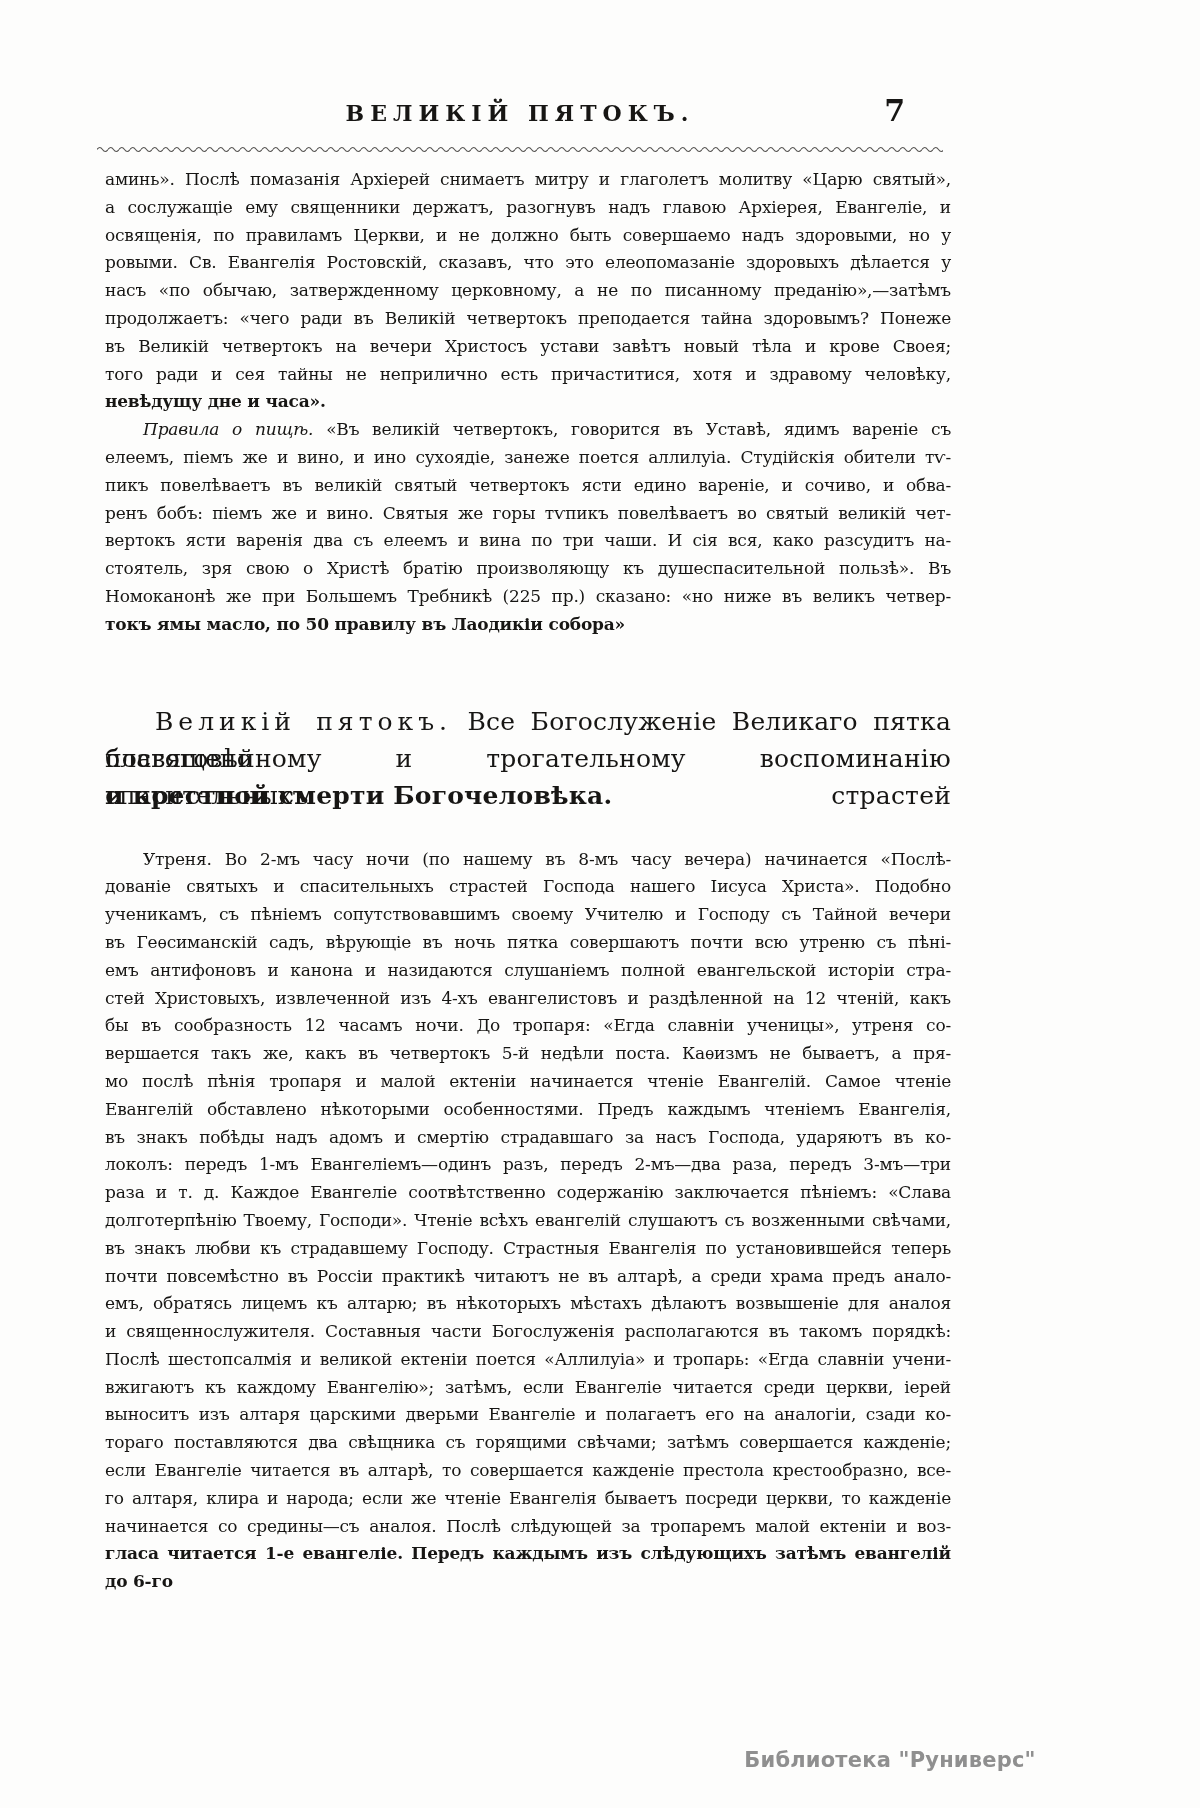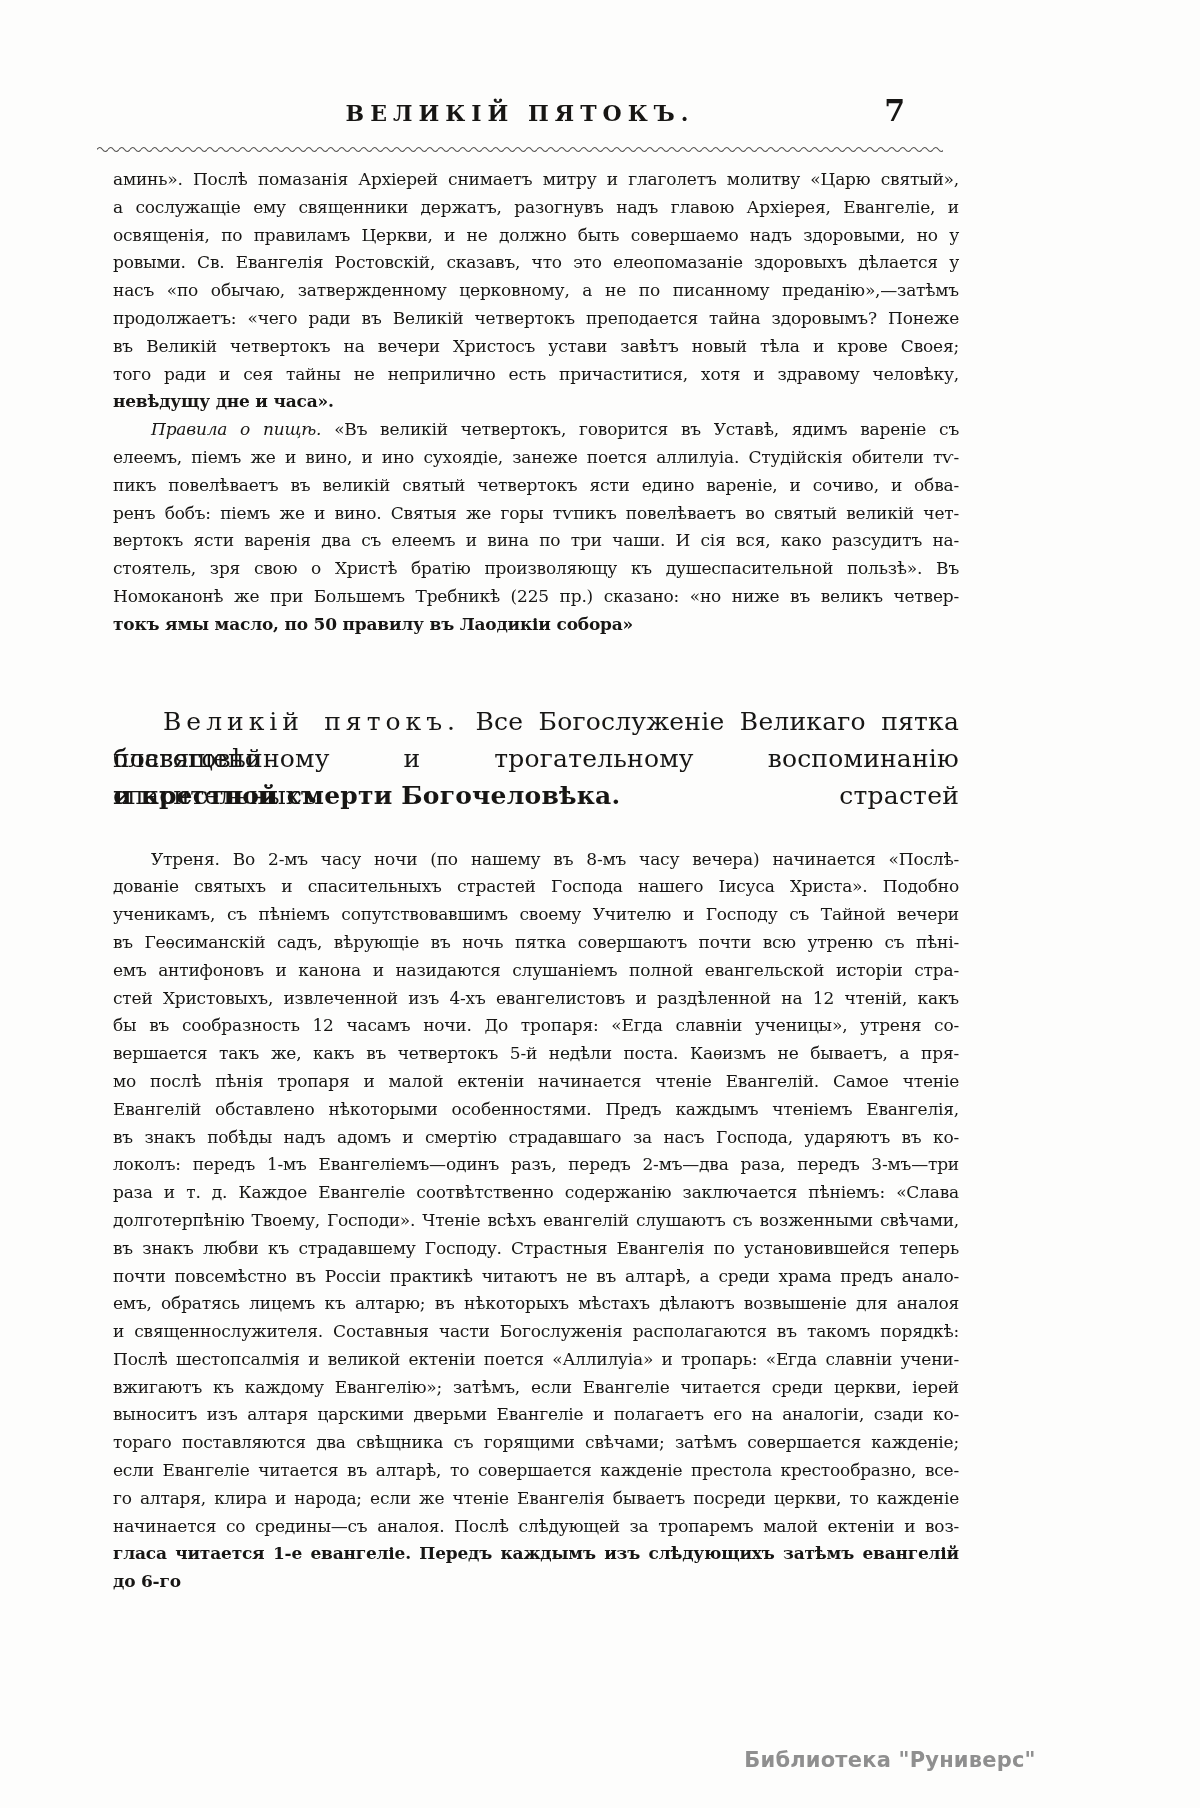--- a/index.html
+++ b/index.html
@@ -29,21 +29,21 @@
     top: 93px; right: 38px;
     font-size: 30px;
     font-weight: bold;
   }
   .divider {
     position: absolute;
     top: 138px; left: 0;
   }
   .page-body {
     position: absolute;
-    top: 166px; left: 16px; width: 846px;
+    top: 166px; left: 8px; width: 846px;
   }
   .para { margin: 0; }
   .para .line {
     text-align: justify;
     text-align-last: justify;
     letter-spacing: -0.2px;
     overflow: visible;
     white-space: normal;
   }
   .para.body .line {

